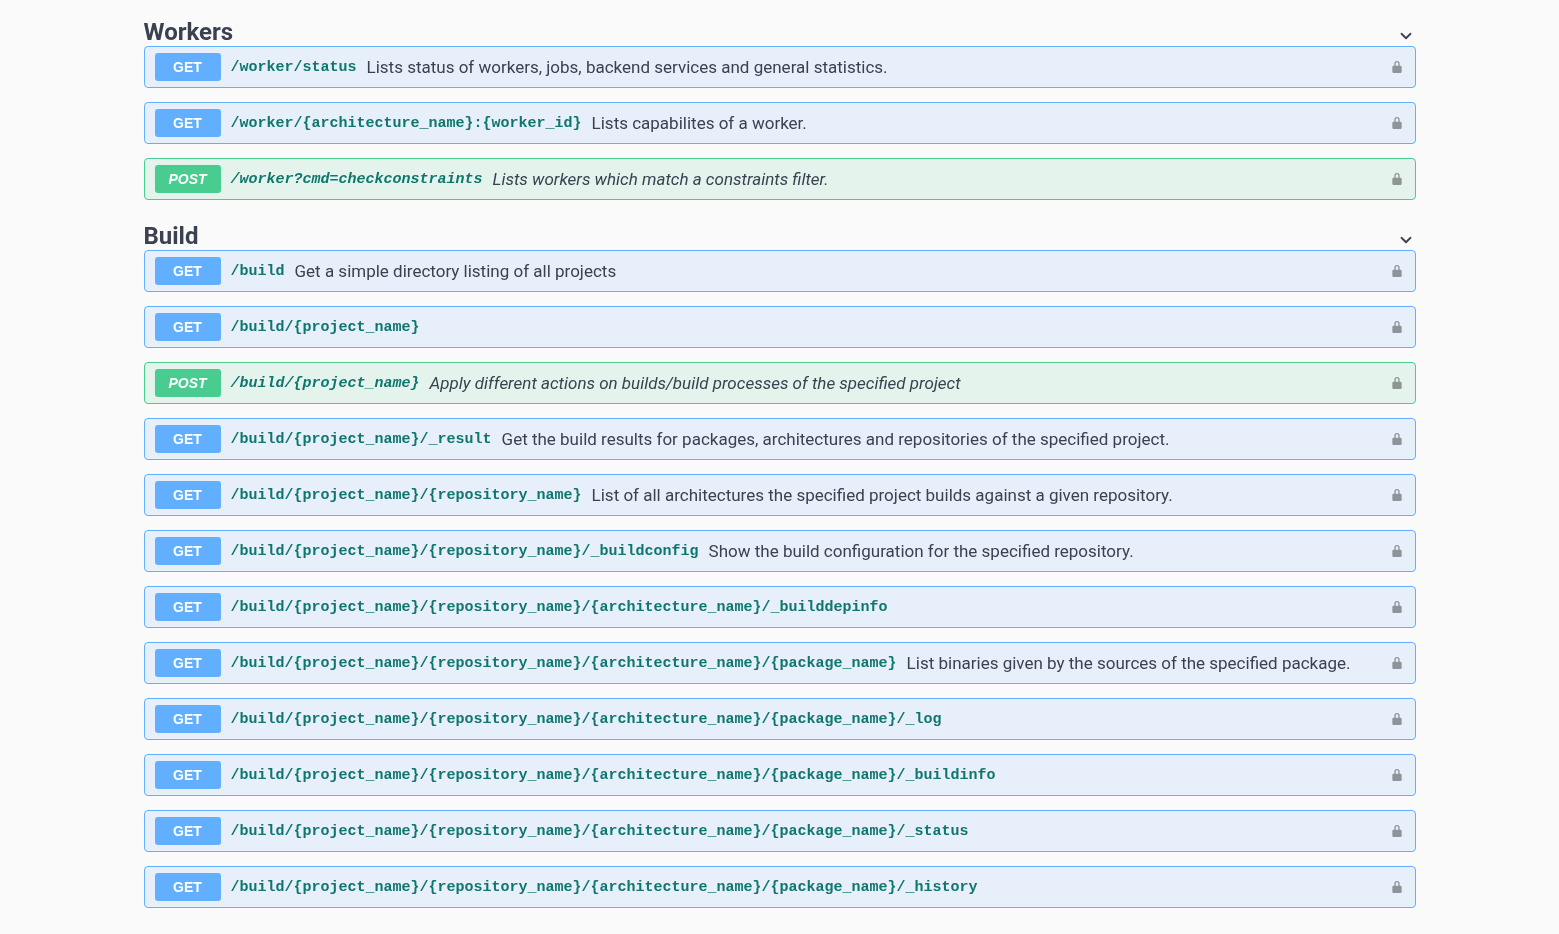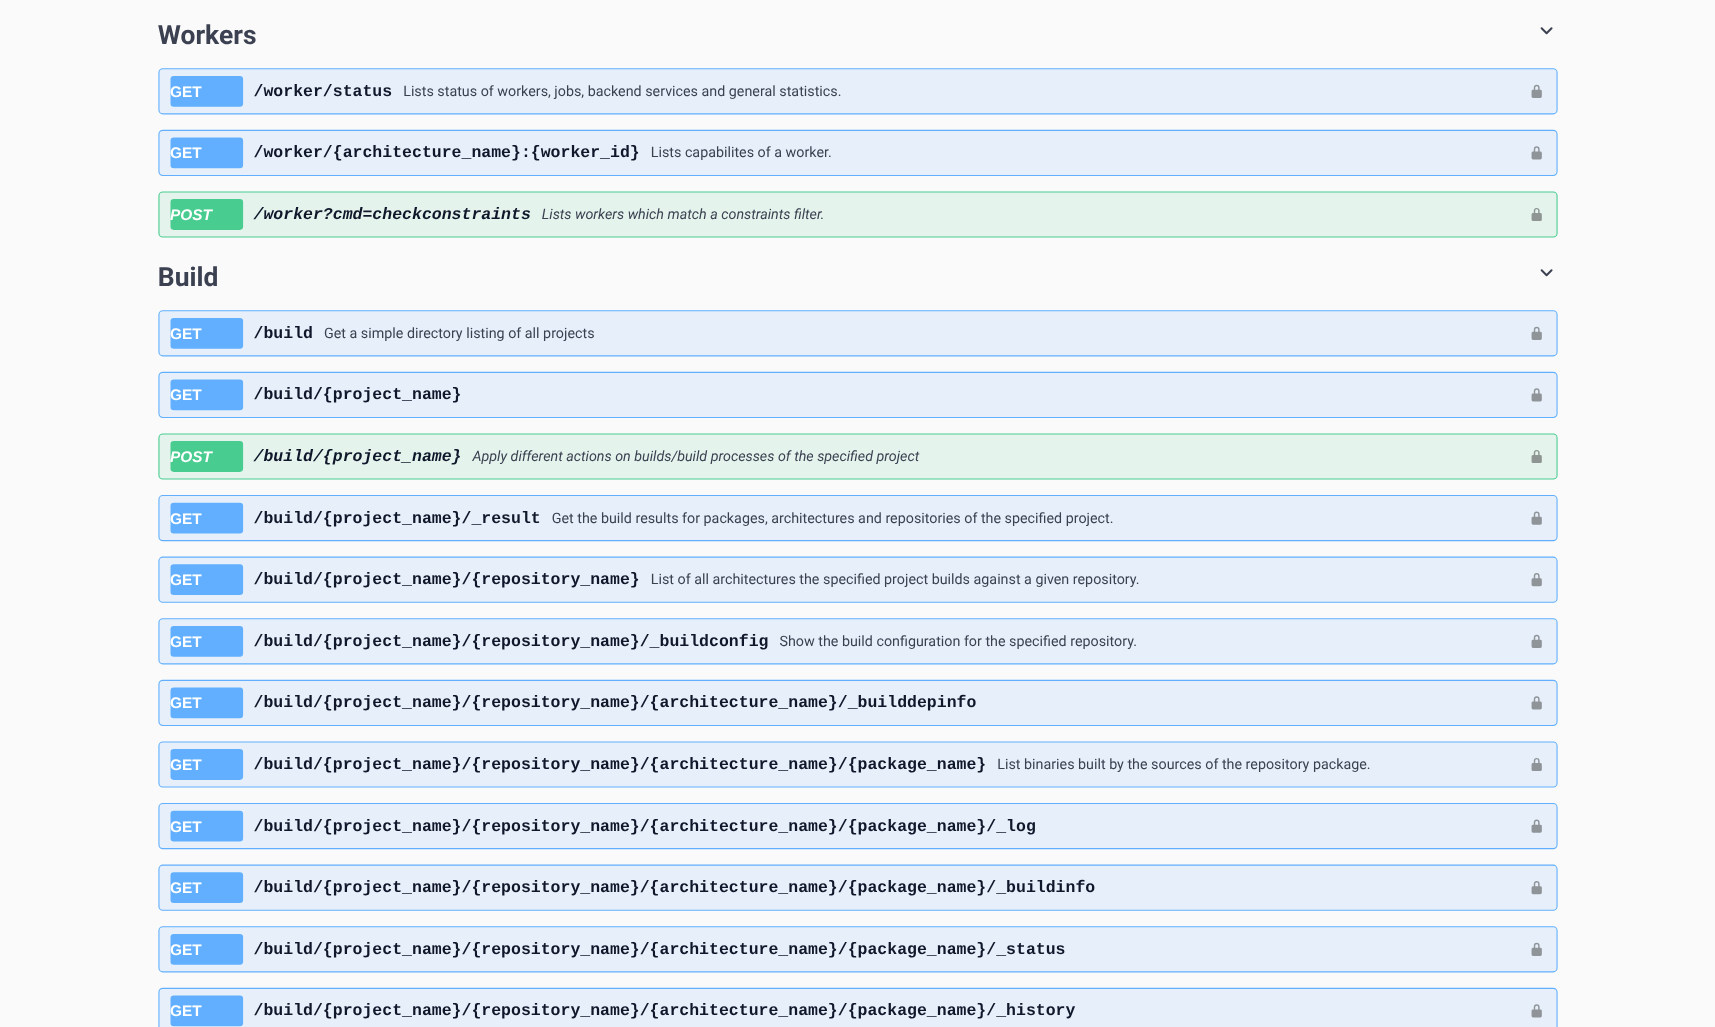--- a/index.html
+++ b/index.html
@@ -10,23 +10,23 @@
   padding: 10px 0 30px;
 }
 .container {
   max-width: 1300px;
   margin: 0 auto;
   padding: 0 14px;
 }
 .section-header {
   display: flex;
   justify-content: space-between;
-  align-items: flex-start;
+  align-items: flex-end;
   cursor: pointer;
-  padding: 8px 0 16px;
+  padding: 8px 0 0;
 }
 .section-title {
   font-size: 24px;
   font-weight: 700;
   color: #3b4151;
 }
 .chevron {
   width: 20px;
   height: 20px;
   display: flex;
@@ -51,36 +51,37 @@
   border: 1px solid #49cc90;
   font-style: italic;
 }
 .method {
   flex: 0 0 auto;
   font-size: 14px;
   font-weight: 700;
   color: #fff;
   padding: 6px 0;
   border-radius: 3px;
+  text-align: center;
   min-width: 66px;
   margin-right: 10px;
   font-family: -apple-system, sans-serif;
 }
 .method-get { background: #61affe; }
 .method-post { background: #49cc90; }
 .path {
   font-family: "SFMono-Regular", Consolas, "Liberation Mono", Menlo, monospace;
   font-size: 15px;
   font-weight: 600;
-  color: #0f172a;
+  color: #0f766e;
   margin-right: 10px;
   word-break: break-all;
 }
 .summary {
-  font-size: 13px;
+  font-size: 17px;
   color: #3b4151;
   font-weight: 400;
 }
 .spacer { flex: 1 1 auto; }
 .lock {
   width: 16px;
   height: 16px;
   margin-left: 10px;
   flex: 0 0 auto;
   opacity: 0.55;
@@ -191,21 +192,21 @@
       <span class="method method-get">GET</span>
       <span class="path">/build/{project_name}/{repository_name}/{architecture_name}/_builddepinfo</span>
       <span class="spacer"></span>
       <span class="lock"><svg viewBox="0 0 24 24">
           <path d="M17 10h-1V7a4 4 0 0 0-8 0v3H7a2 2 0 0 0-2 2v7a2 2 0 0 0 2 2h10a2 2 0 0 0 2-2v-7a2 2 0 0 0-2-2zm-7-3a2 2 0 1 1 4 0v3h-4V7z"></path>
         </svg></span>
     </div>
     <div class="opblock op-get">
       <span class="method method-get">GET</span>
       <span class="path">/build/{project_name}/{repository_name}/{architecture_name}/{package_name}</span>
-      <span class="summary">List binaries built by the sources of the repository package.</span>
+      <span class="summary">List binaries given by the sources of the specified package.</span>
       <span class="spacer"></span>
       <span class="lock"><svg viewBox="0 0 24 24">
           <path d="M17 10h-1V7a4 4 0 0 0-8 0v3H7a2 2 0 0 0-2 2v7a2 2 0 0 0 2 2h10a2 2 0 0 0 2-2v-7a2 2 0 0 0-2-2zm-7-3a2 2 0 1 1 4 0v3h-4V7z"></path>
         </svg></span>
     </div>
     <div class="opblock op-get">
       <span class="method method-get">GET</span>
       <span class="path">/build/{project_name}/{repository_name}/{architecture_name}/{package_name}/_log</span>
       <span class="summary"></span>
       <span class="spacer"></span>

